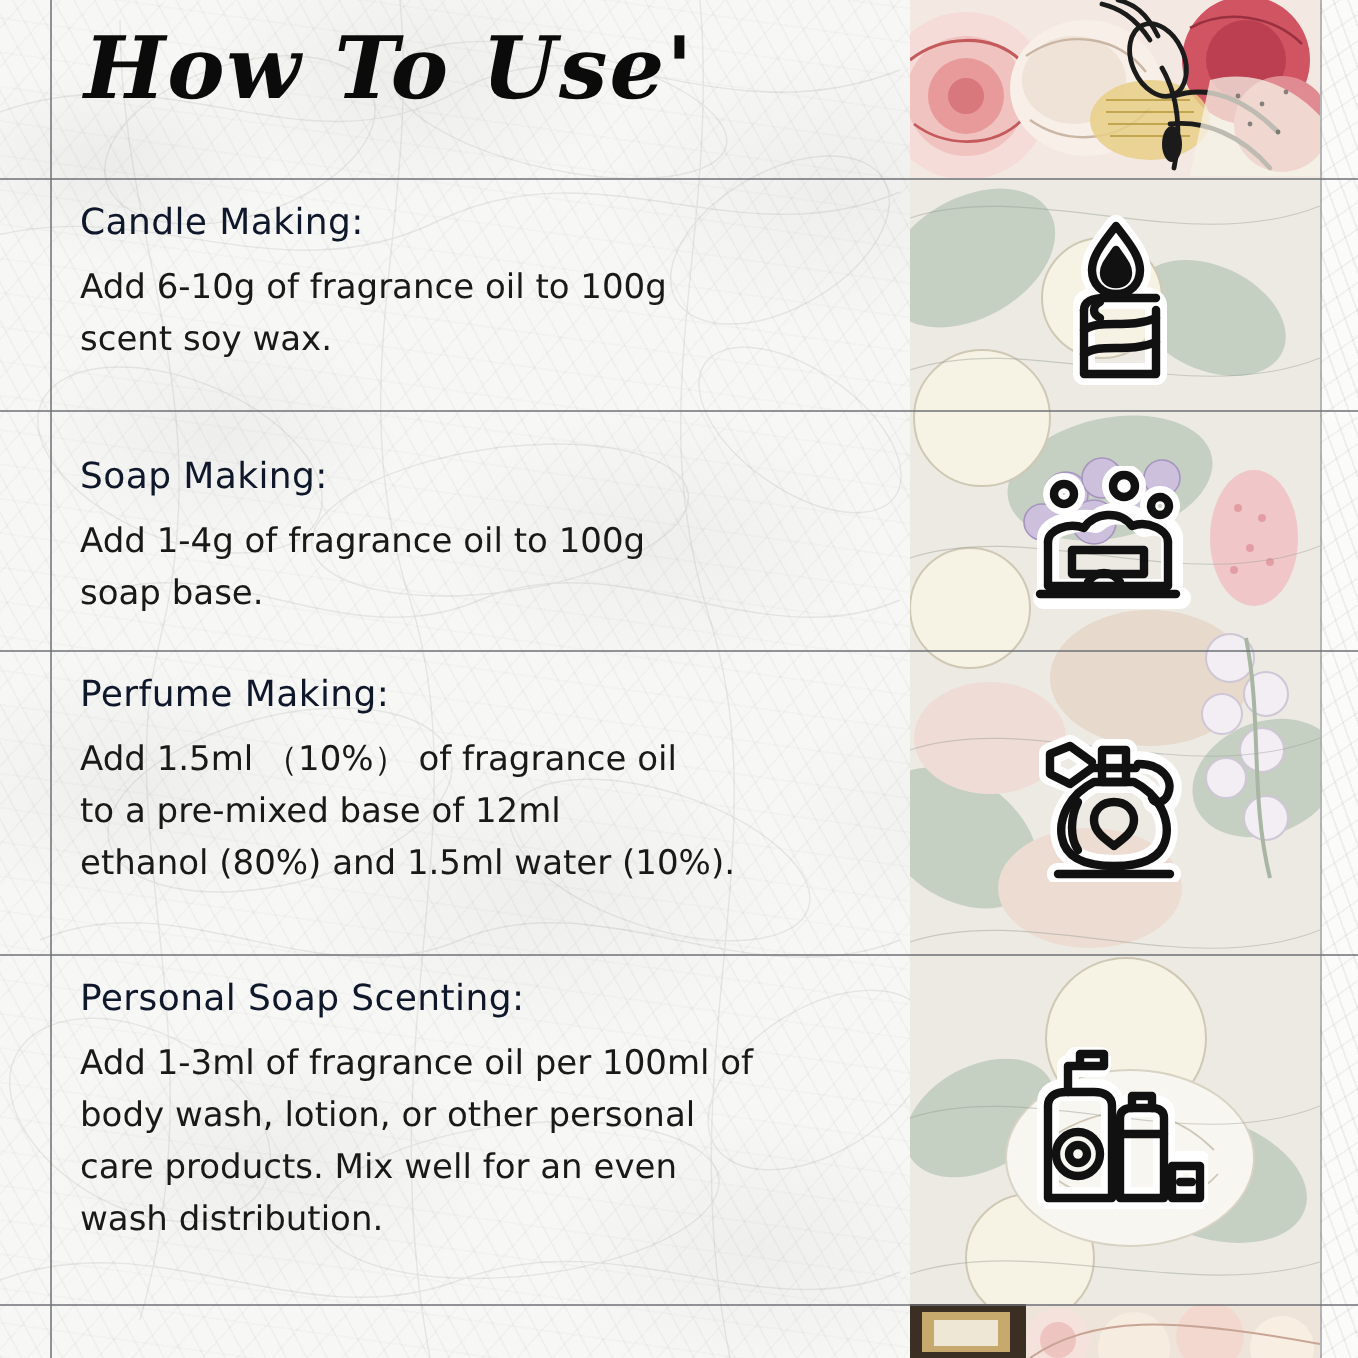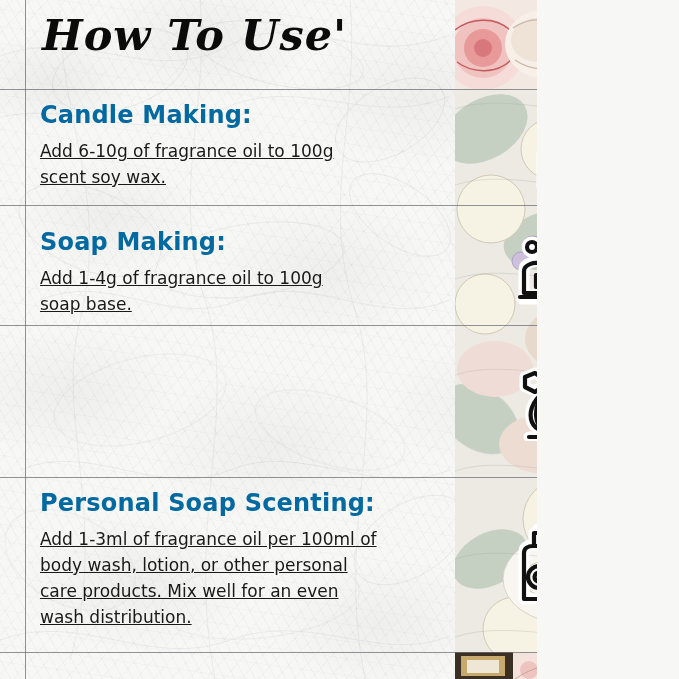--- a/index.html
+++ b/index.html
@@ -5,21 +5,21 @@
   html,body{margin:0;padding:0;}
   body{
     width:679px;height:679px;
     font-family:"Liberation Sans", sans-serif;
     background:#f7f7f5;
     overflow:hidden;
   }
 
   #page{
     position:relative;
-    width:537px;height:679px;
+    width:679px;height:679px;
     background:#f6f6f4;
     overflow:hidden;
   }
 
   
   .bg-texture{
     position:absolute;left:0;top:0;width:679px;height:679px;
     background-color:#f7f7f5;
     background-image:
       radial-gradient(ellipse 120px 70px at 8% 12%, rgba(120,122,118,.085) 0%, rgba(120,122,118,0) 70%),
@@ -91,37 +91,37 @@
     font-weight:700;
     font-size:43px;
     letter-spacing:1px;
     color:#0b0b0b;
     white-space:nowrap;
   }
 
   .section{position:absolute;left:40px;}
   .sec-head{
     font-family:"DejaVu Sans", sans-serif;
-    font-weight:700;
-    font-size:24px;
+    font-weight:400;
+    font-size:18px;
     letter-spacing:.2px;
-    color:#0369a1;
+    color:#0f172a;
     margin:0 0 9px 0;
     white-space:nowrap;
   }
   .sec-body{
     font-family:"DejaVu Sans", sans-serif;
     font-weight:400;
     font-size:17px;
     line-height:26px;
     color:#191919;
     margin:0;
     max-width:400px;
   }
-  .sec-body .ln{display:block;white-space:nowrap;text-decoration:underline;}
+  .sec-body .ln{display:block;white-space:nowrap;}
 
   
   .icon-wrap{
     position:absolute;left:0;width:205px;
     display:flex;align-items:center;justify-content:center;
   }
   .icon-wrap svg{display:block;}
 </style>
 </head>
 <body>
@@ -407,20 +407,28 @@
   </div>
 
   <div class="section" style="top:228px;">
     <p class="sec-head">Soap Making:</p>
     <p class="sec-body">
       <span class="ln">Add 1-4g of fragrance oil to 100g</span>
       <span class="ln">soap base.</span>
     </p>
   </div>
 
+  <div class="section" style="top:337px;">
+    <p class="sec-head">Perfume Making:</p>
+    <p class="sec-body">
+      <span class="ln">Add 1.5ml （10%） of fragrance oil</span>
+      <span class="ln">to a pre-mixed base of 12ml</span>
+      <span class="ln">ethanol (80%) and 1.5ml water (10%).</span>
+    </p>
+  </div>
 
   <div class="section" style="top:489px;">
     <p class="sec-head">Personal Soap Scenting:</p>
     <p class="sec-body">
       <span class="ln">Add 1-3ml of fragrance oil per 100ml of</span>
       <span class="ln">body wash, lotion, or other personal</span>
       <span class="ln">care products. Mix well for an even</span>
       <span class="ln">wash distribution.</span>
     </p>
   </div>

